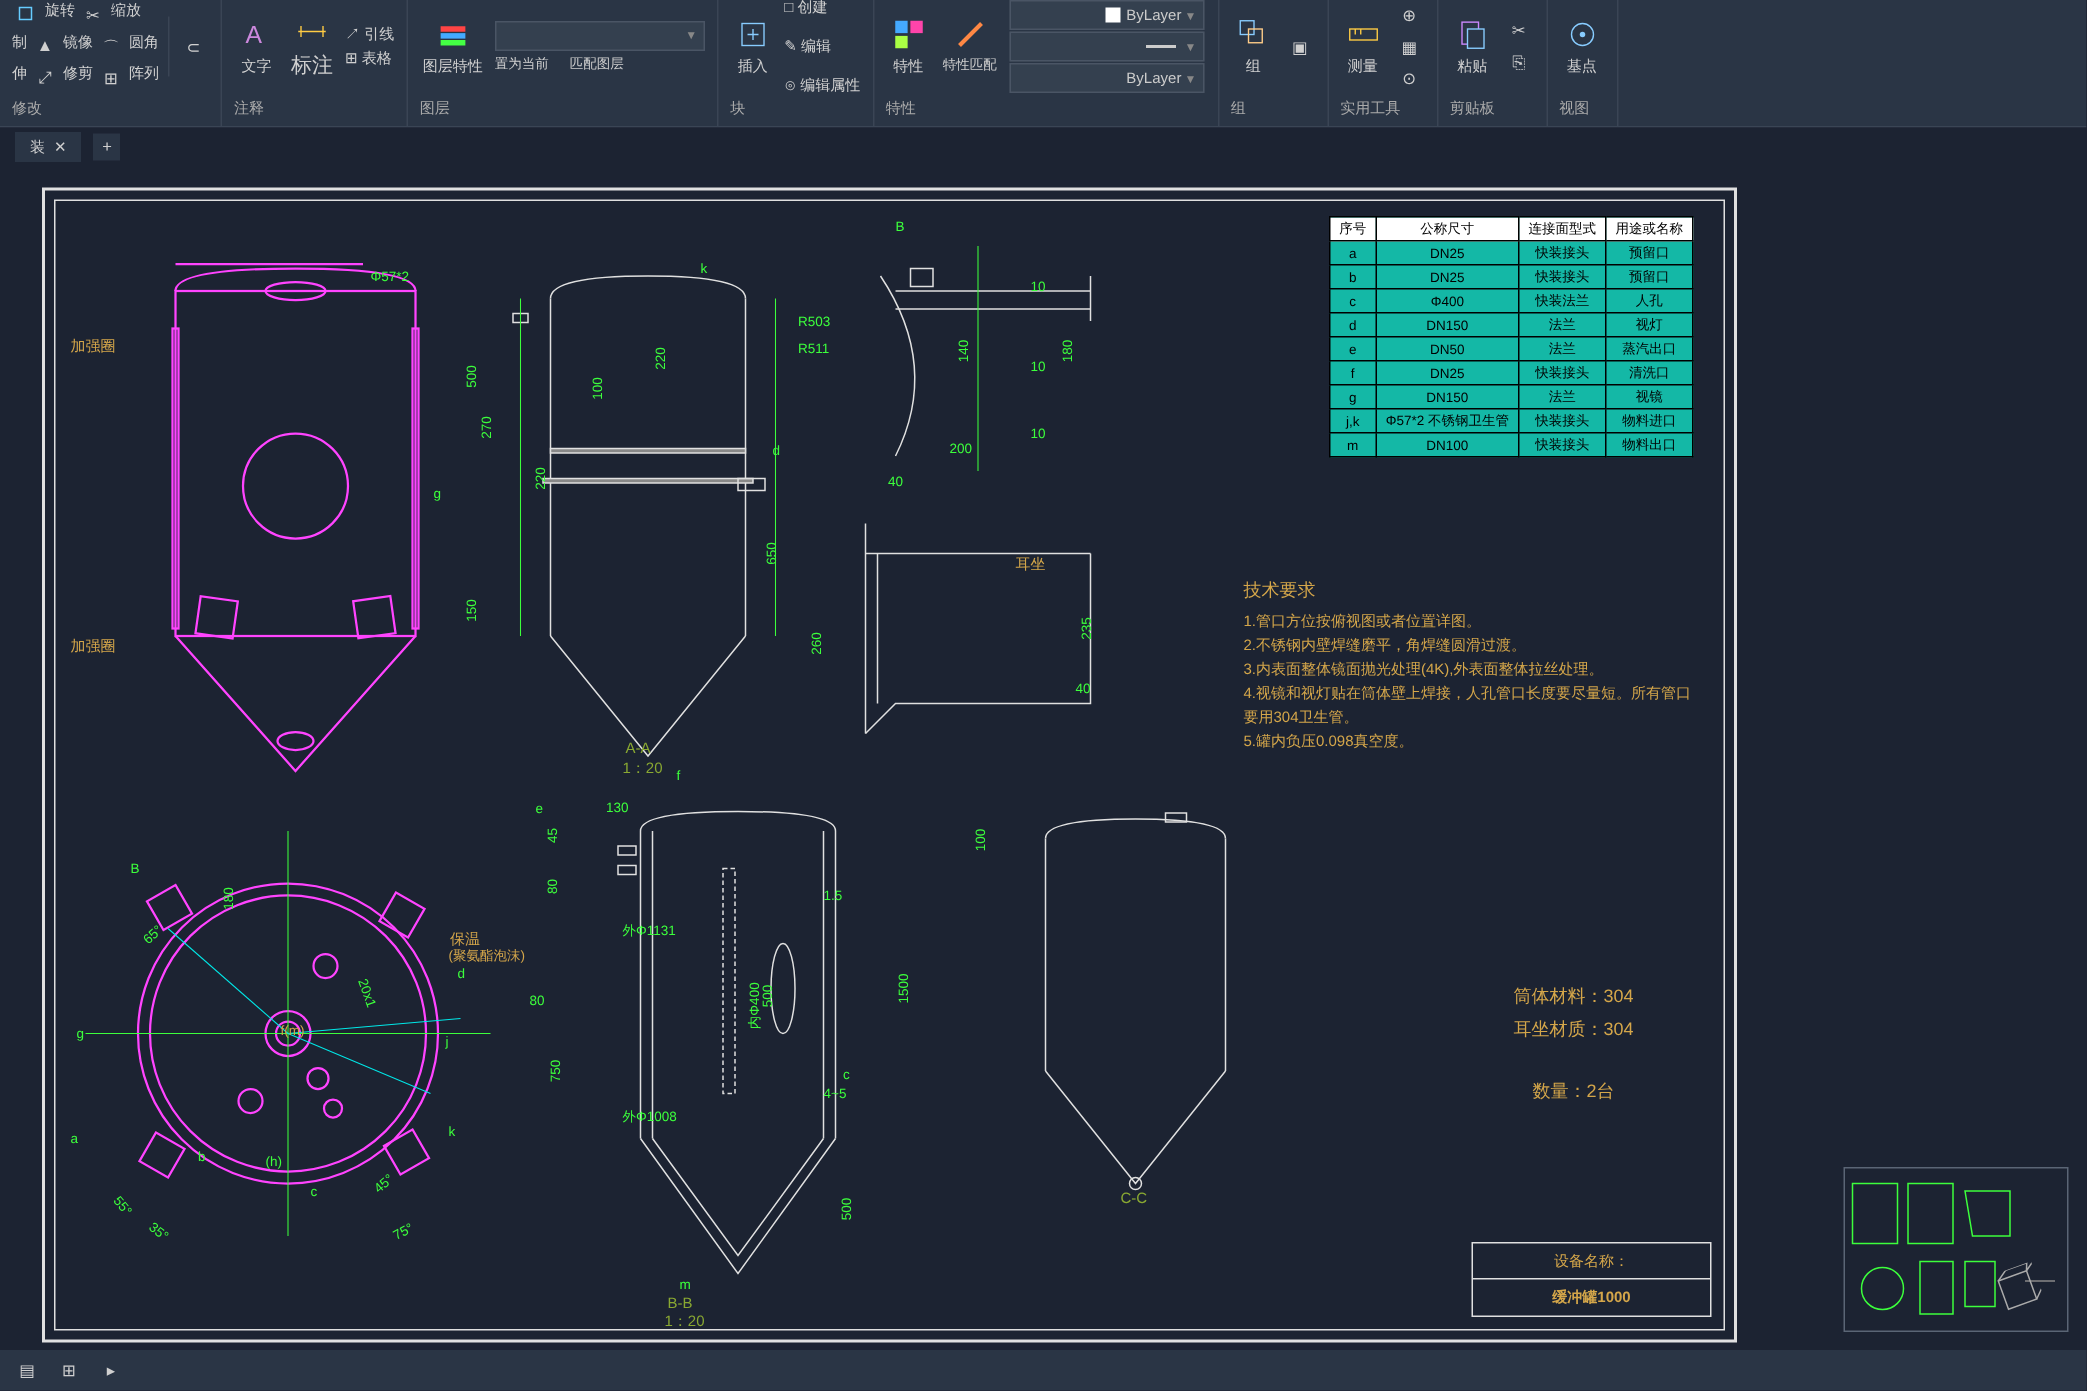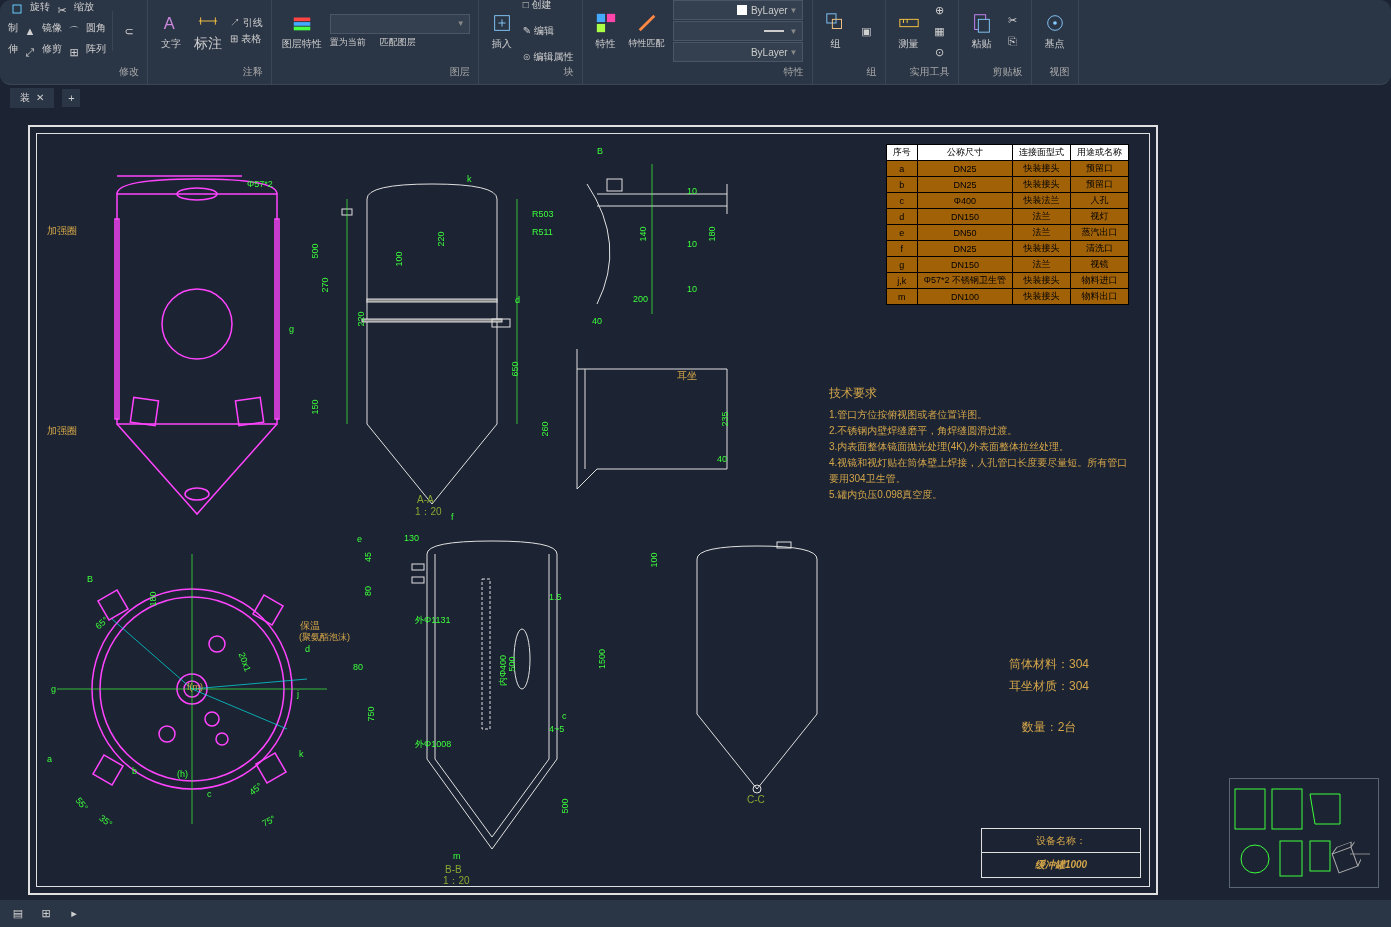--- a/index.html
+++ b/index.html
@@ -10,39 +10,38 @@
   font-family: "Microsoft YaHei", sans-serif;
   overflow: hidden;
   color: #d0d0d0;
   font-size: 11px;
 }
 .ribbon { 
   height: 85px; 
   background: #2a3545; 
   display: flex;
   border-bottom: 1px solid #3a4555;
-  border-radius: 11px;
 }
 .ribbon-panel { 
   border-right: 1px solid #3a4555; 
   padding: 2px 8px;
   display: flex;
   flex-direction: column;
   justify-content: space-between;
   position: relative;
 }
 .ribbon-panel-body {
   display: flex;
   gap: 6px;
   align-items: center;
   height: 58px;
 }
 .ribbon-panel-title {
   font-size: 10px;
-  text-align: right;
+  text-align: left;
   color: #aaa;
   padding-bottom: 3px;
   white-space: nowrap;
 }
 .ribbon-btn { 
   display: flex; 
   flex-direction: column; 
   align-items: center; 
   gap: 3px;
   cursor: pointer;
@@ -109,21 +108,21 @@
   top: 6px;
   right: 6px;
   bottom: 6px;
   border: 1px solid #e0e0e0;
 }
 .nozzle-table {
   position: absolute;
   right: 20px;
   top: 10px;
   border-collapse: collapse;
-  background: #a16207;
+  background: #14b8a6;
   margin-left: 36px;
 }
 .nozzle-table td {
   border: 1px solid #000;
   padding: 1px 6px;
   font-size: 9px;
   color: #000;
   text-align: center;
   height: 16px;
 }
@@ -690,21 +689,21 @@
       </div>
 
       <div class="material-info">
         <div>筒体材料：304</div>
         <div>耳坐材质：304</div>
         <div style="margin-top:20px">数量：2台</div>
       </div>
 
       <div class="title-block">
         <div class="title-block-row">设备名称：</div>
-        <div class="title-block-row" style="border-bottom:none;font-weight:bold;font-style:italic">缓冲罐1000</div>
+        <div class="title-block-row" style="border-bottom:none;font-weight:bold;">缓冲罐1000</div>
       </div>
 
     </div>
   </div>
 
   <div class="navigator">
     <svg width="150" height="110">
       <rect x="5" y="10" width="30" height="40" stroke="#3cff3c" fill="none"></rect>
       <rect x="42" y="10" width="30" height="40" stroke="#3cff3c" fill="none"></rect>
       <path d="M80 15 L110 15 L110 45 L85 45 Z" stroke="#3cff3c" fill="none"></path>

